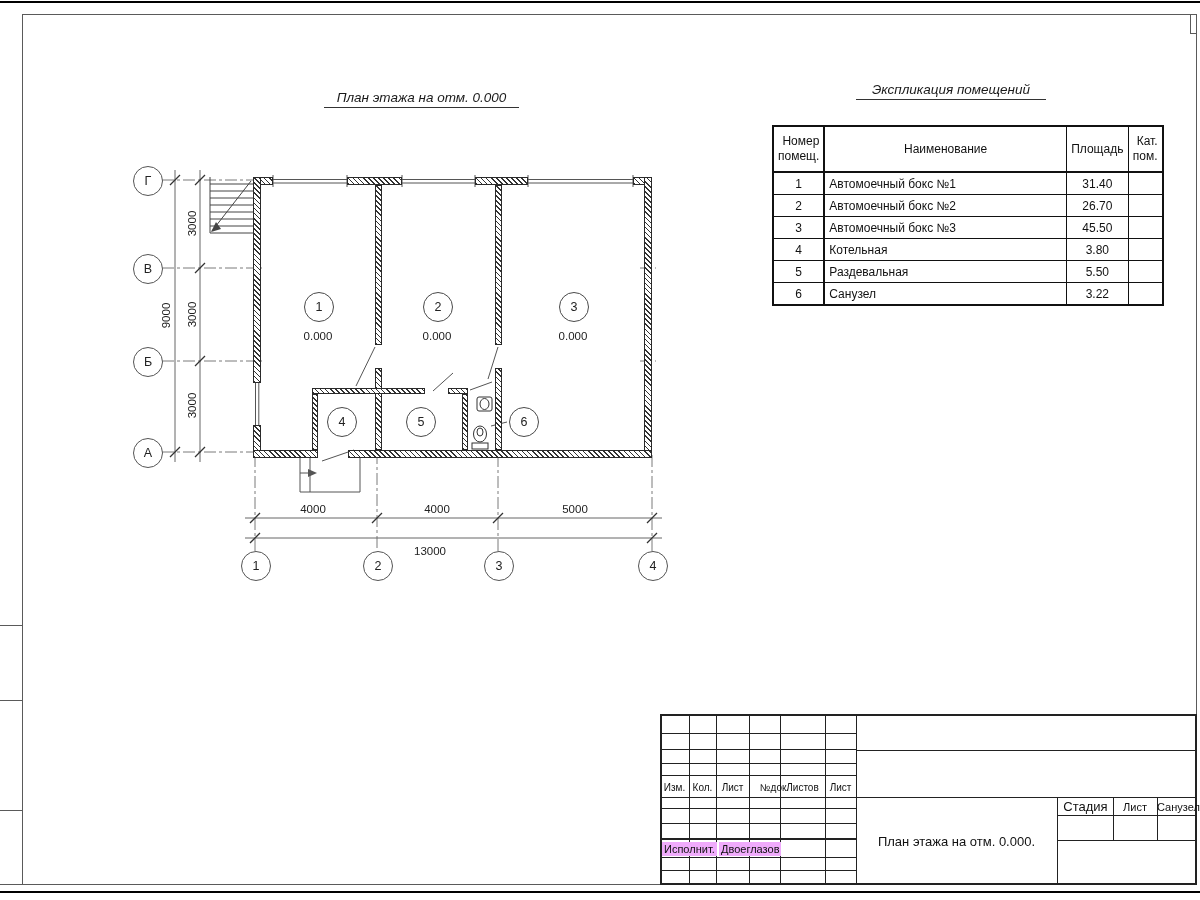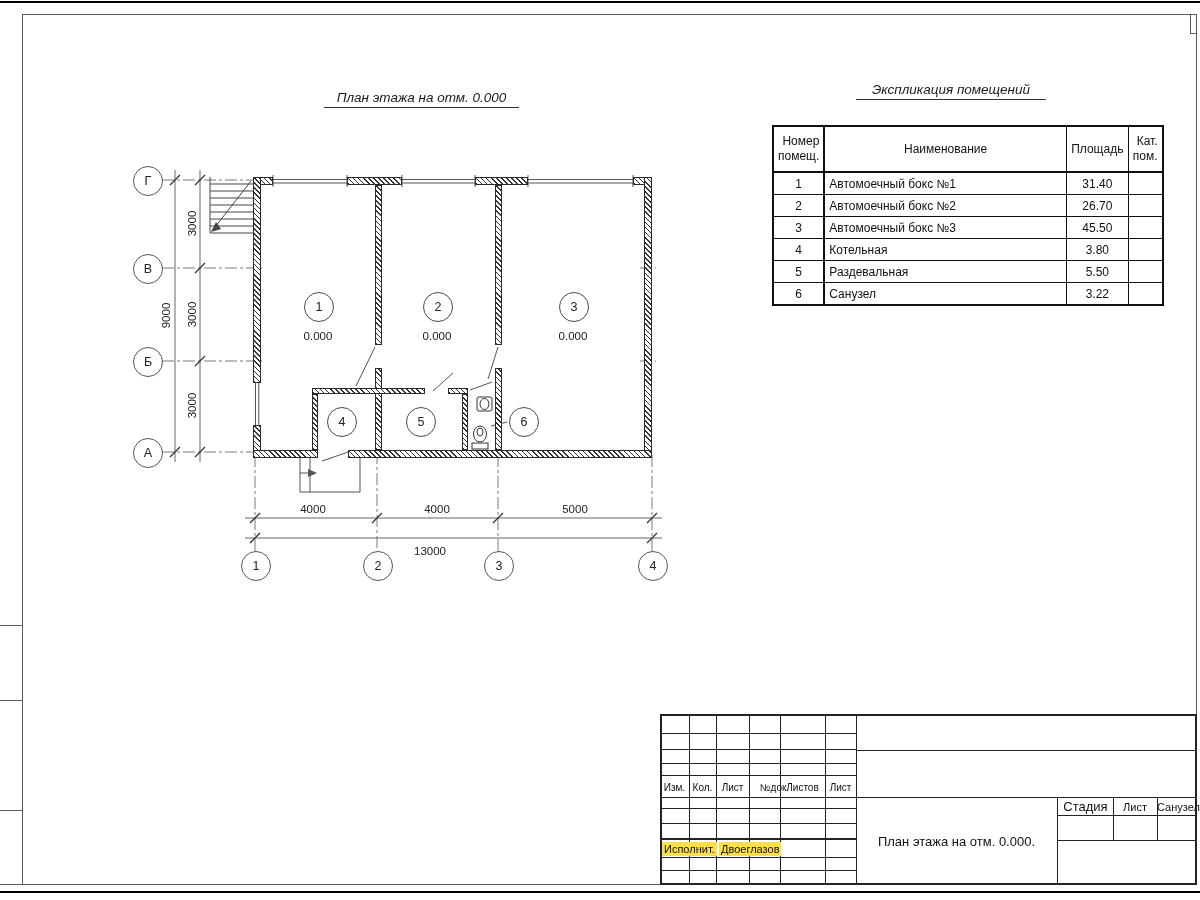--- a/index.html
+++ b/index.html
@@ -33,21 +33,21 @@
   col.w-num{width:46px;}col.w-name{width:242px;}col.w-area{width:62px;}col.w-cat{width:28px;}
   .b-r2{border-right-width:2px !important;}
   .b-b2{border-bottom-width:2px !important;}
   td.c{text-align:center;} td.r{text-align:right;}
   
   .tb{position:absolute;left:660px;top:714px;width:537px;height:171px;
       border:2px solid #222;box-sizing:border-box;}
   .tbv{position:absolute;width:1px;background:#222;}
   .tbh{position:absolute;height:1px;background:#222;}
   .tbt{position:absolute;font-size:10px;color:#111;text-align:center;line-height:14px;}
-  .tbt.wbg{background:#fde047;font-size:11px;text-align:left;padding:0 2px;}
+  .tbt.wbg{background:#f0abfc;font-size:11px;text-align:left;padding:0 2px;}
   .doc-title{position:absolute;left:858px;top:799px;width:197px;height:84px;display:flex;
       align-items:center;justify-content:center;font-size:13px;color:#111;}
 </style>
 </head>
 <body>
 
 <div id="sheet">
 
   <div class="edge" style="top:1px"></div>
   <div class="edge" style="top:891px"></div>

